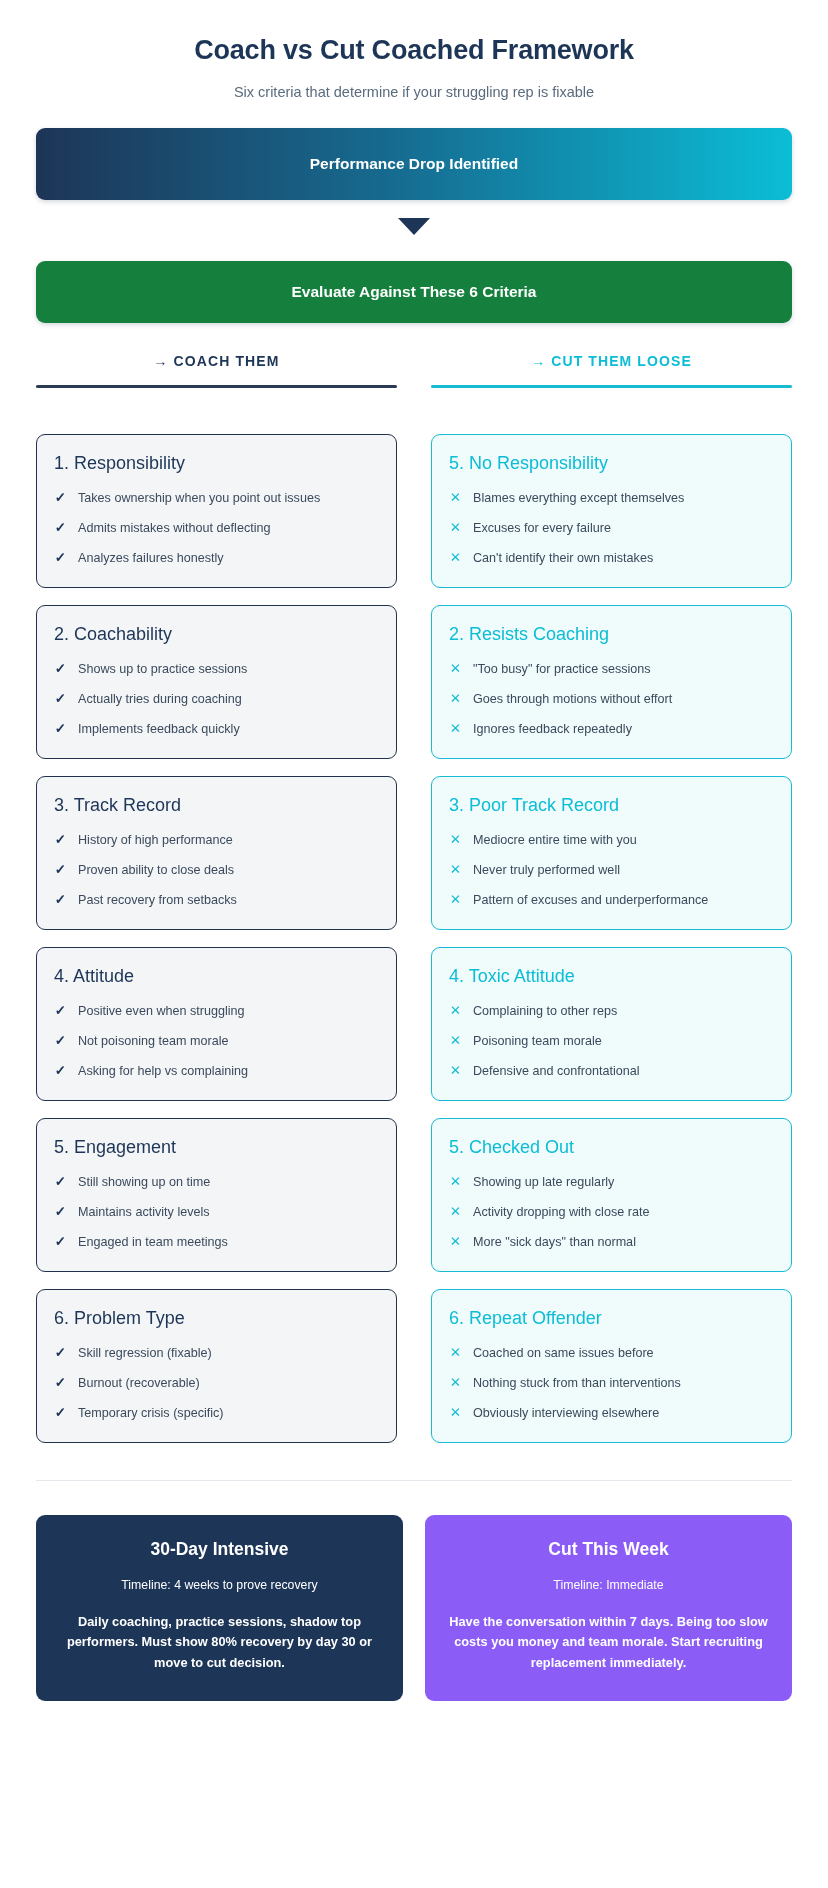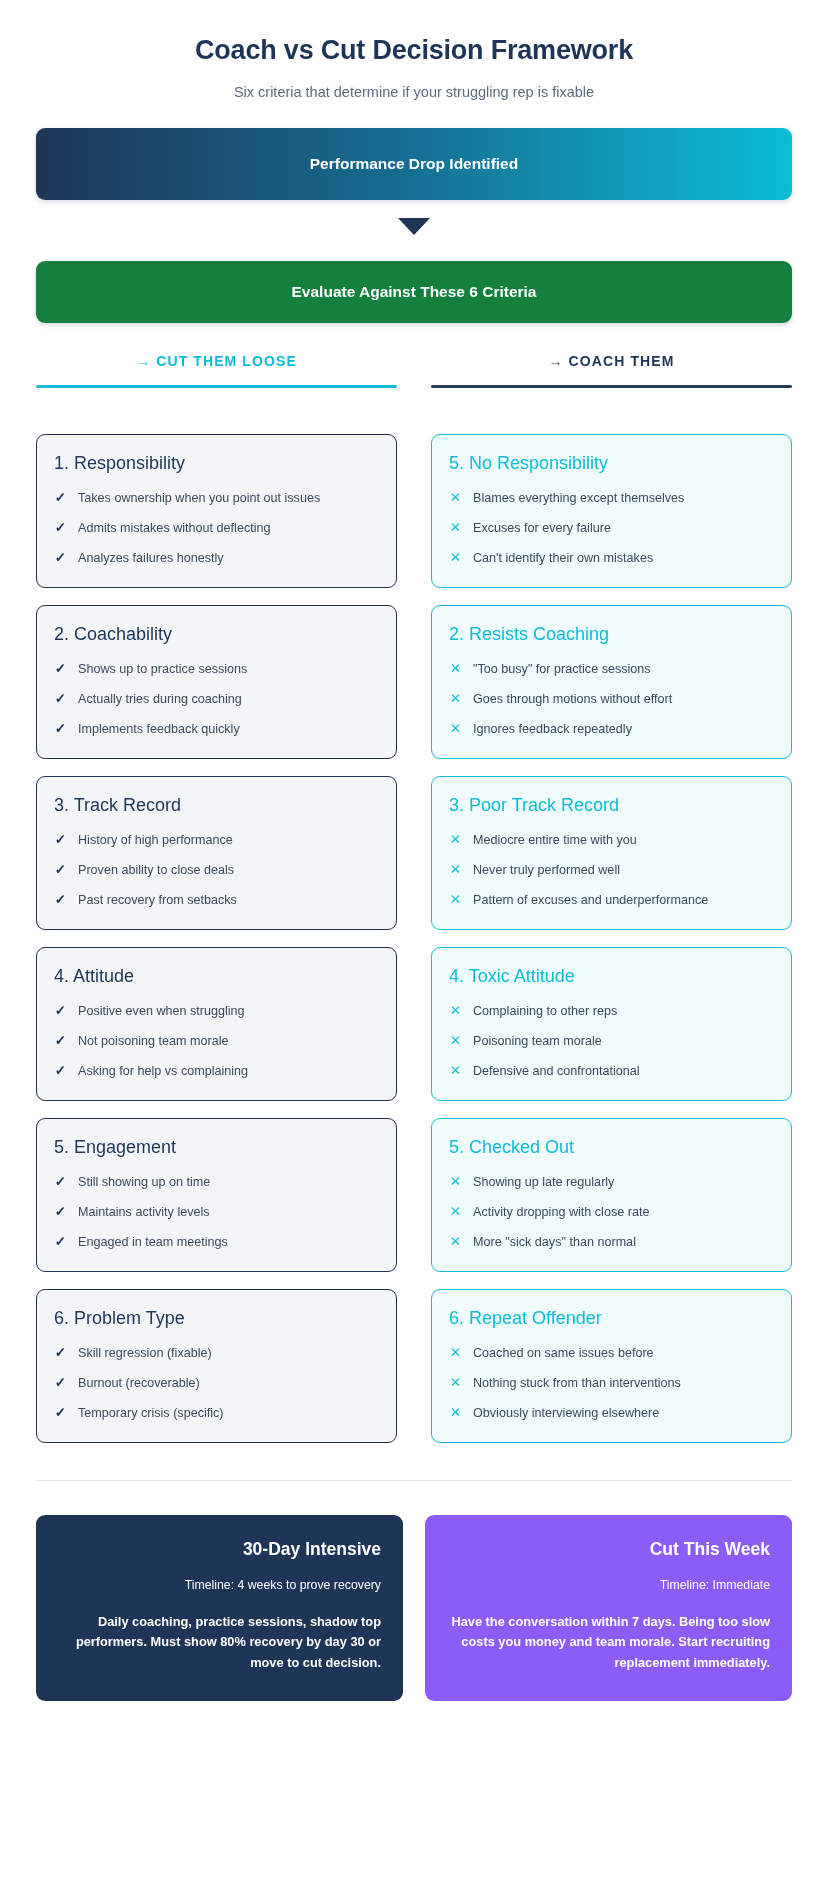--- a/index.html
+++ b/index.html
@@ -155,21 +155,21 @@
   
   .footer-row {
     display: flex;
     gap: 22px;
     padding-bottom: 40px;
   }
   .action-box {
     flex: 1 1 0;
     border-radius: 9px;
     padding: 24px 22px 28px 22px;
-    text-align: right;
+    text-align: center;
     color: #ffffff;
     min-height: 172px;
   }
   .action-box.navy { background: #1d3557; }
   .action-box.cyan { background: #8b5cf6; }
 
   .action-title {
     font-size: 17.5px;
     font-weight: bold;
     margin-bottom: 18px;
@@ -184,44 +184,44 @@
     line-height: 1.6;
     font-weight: bold;
   }
 </style>
 </head>
 <body>
 
 <div class="page">
 
   <div class="header">
-    <div class="page-title">Coach vs Cut Decision Framework</div>
+    <div class="page-title">Coach vs Cut Coached Framework</div>
     <div class="page-subtitle">Six criteria that determine if your struggling rep is fixable</div>
   </div>
 
   <div class="banner banner-gradient">
     <span>Performance Drop Identified</span>
   </div>
 
   <div class="arrow-wrap">
     <div class="arrow-down"></div>
   </div>
 
   <div class="banner banner-solid">
     <span>Evaluate Against These 6 Criteria</span>
   </div>
 
   <div class="columns">
+    <div class="col">
+      <div class="col-head coach">→ COACH THEM</div>
+      <div class="col-rule coach"></div>
+    </div>
     <div class="col">
       <div class="col-head cut">→ CUT THEM LOOSE</div>
       <div class="col-rule cut"></div>
-    </div>
-    <div class="col">
-      <div class="col-head coach">→ COACH THEM</div>
-      <div class="col-rule coach"></div>
     </div>
   </div>
 
   <div class="columns">
     <div class="col card-list" id="coach-col">
         <div class="card coach">
           <div class="card-title">1. Responsibility</div>
           <div class="item">
             <span class="mark check">✓</span>
             <span>Takes ownership when you point out issues</span>

